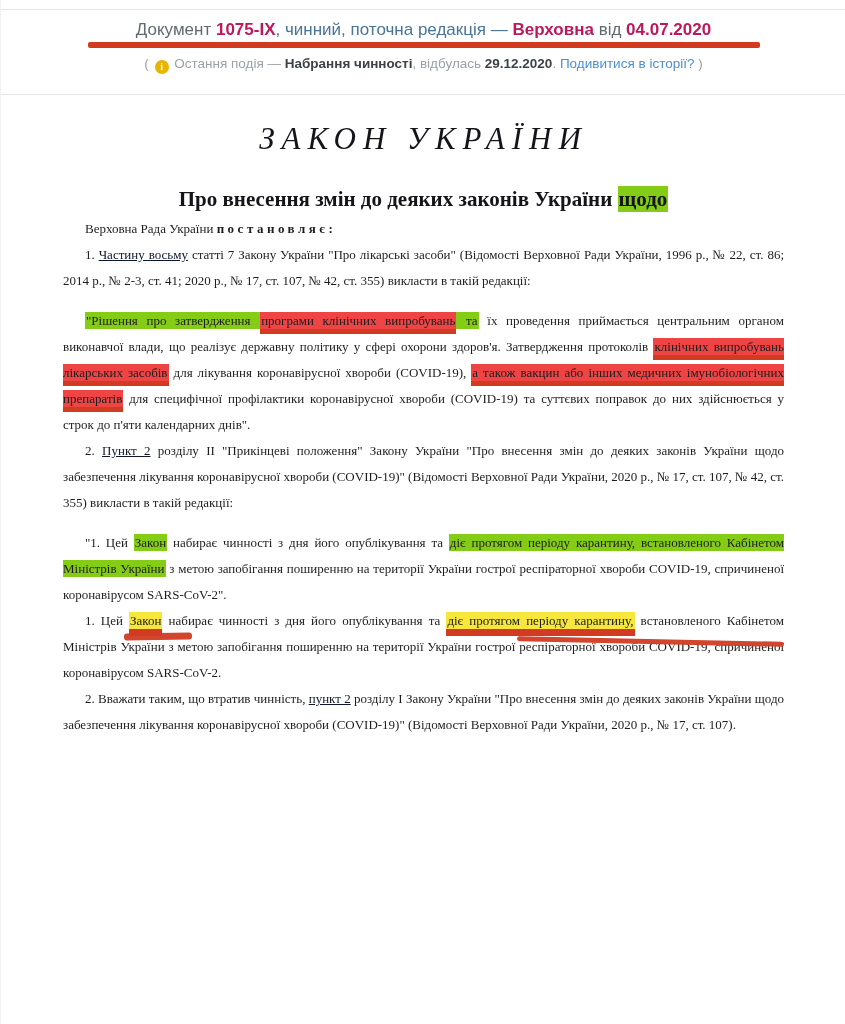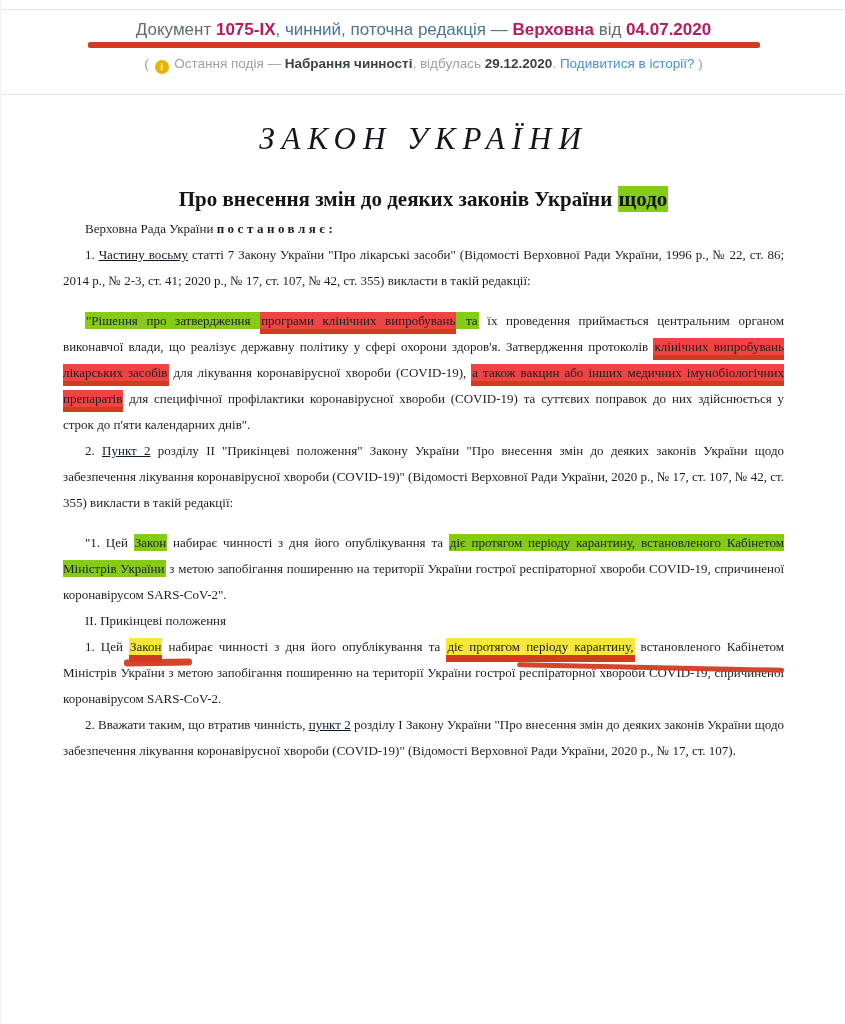--- a/index.html
+++ b/index.html
@@ -67,21 +67,20 @@
 
     <div class="doc-subtitle">
       <div><span class="s-b">Про внесення змін до деяких законів України </span><span class="s-b s-hl">щодо</span></div>
     </div>
 
     <p class="para"><span class="s-n">Верховна Рада України </span><span class="s-bs">постановляє:</span></p>
     <p class="para"><span class="s-n">1. </span><a class="s-a" href="#">Частину восьму</a><span class="s-n"> статті 7 Закону України "Про лікарські засоби" (Відомості Верховної Ради України, 1996 р., № 22, ст. 86; 2014 р., № 2-3, ст. 41; 2020 р., № 17, ст. 107, № 42, ст. 355) викласти в такій редакції:</span></p>
     <p class="para quote-block"><span class="s-hl">"Рішення про затвердження </span><span class="s-hlr">програми клінічних випробувань</span><span class="s-hl"> та</span><span class="s-n"> їх проведення приймається центральним органом виконавчої влади, що реалізує державну політику у сфері охорони здоров'я. Затвердження протоколів </span><span class="s-hlr">клінічних випробувань лікарських засобів</span><span class="s-n"> для лікування коронавірусної хвороби (COVID-19), </span><span class="s-hlr">а також вакцин або інших медичних імунобіологічних препаратів</span><span class="s-n"> для специфічної профілактики коронавірусної хвороби (COVID-19) та суттєвих поправок до них здійснюється у строк до п'яти календарних днів".</span></p>
     <p class="para"><span class="s-n">2. </span><a class="s-a" href="#">Пункт 2</a><span class="s-n"> розділу II "Прикінцеві положення" Закону України "Про внесення змін до деяких законів України щодо забезпечення лікування коронавірусної хвороби (COVID-19)" (Відомості Верховної Ради України, 2020 р., № 17, ст. 107, № 42, ст. 355) викласти в такій редакції:</span></p>
     <p class="para quote-block"><span class="s-n">"1. Цей </span><span class="s-hl">Закон</span><span class="s-n"> набирає чинності з дня його опублікування та </span><span class="s-hl">діє протягом періоду карантину, встановленого Кабінетом Міністрів України</span><span class="s-n"> з метою запобігання поширенню на території України гострої респіраторної хвороби COVID-19, спричиненої коронавірусом SARS-CoV-2".</span></p>
-    <p class="para"><span class="s-n">II. Прикінцеві положення</span></p>
     <p class="para">
       <span class="strike-short"></span>
       <span class="strike-long"></span>
     <span class="s-n">1. Цей </span><span class="s-hlr2">Закон</span><span class="s-n"> набирає чинності з дня його опублікування та </span><span class="s-hlr2">діє протягом періоду карантину,</span><span class="s-n"> встановленого Кабінетом Міністрів України з метою запобігання поширенню на території України гострої респіраторної хвороби COVID-19, спричиненої коронавірусом SARS-CoV-2.</span></p>
     <p class="para"><span class="s-n">2. Вважати таким, що втратив чинність, </span><a class="s-a" href="#">пункт 2</a><span class="s-n"> розділу I Закону України "Про внесення змін до деяких законів України щодо забезпечення лікування коронавірусної хвороби (COVID-19)" (Відомості Верховної Ради України, 2020 р., № 17, ст. 107).</span></p>
     <p class="para"></p>
 
   </main>
 
 </div>

